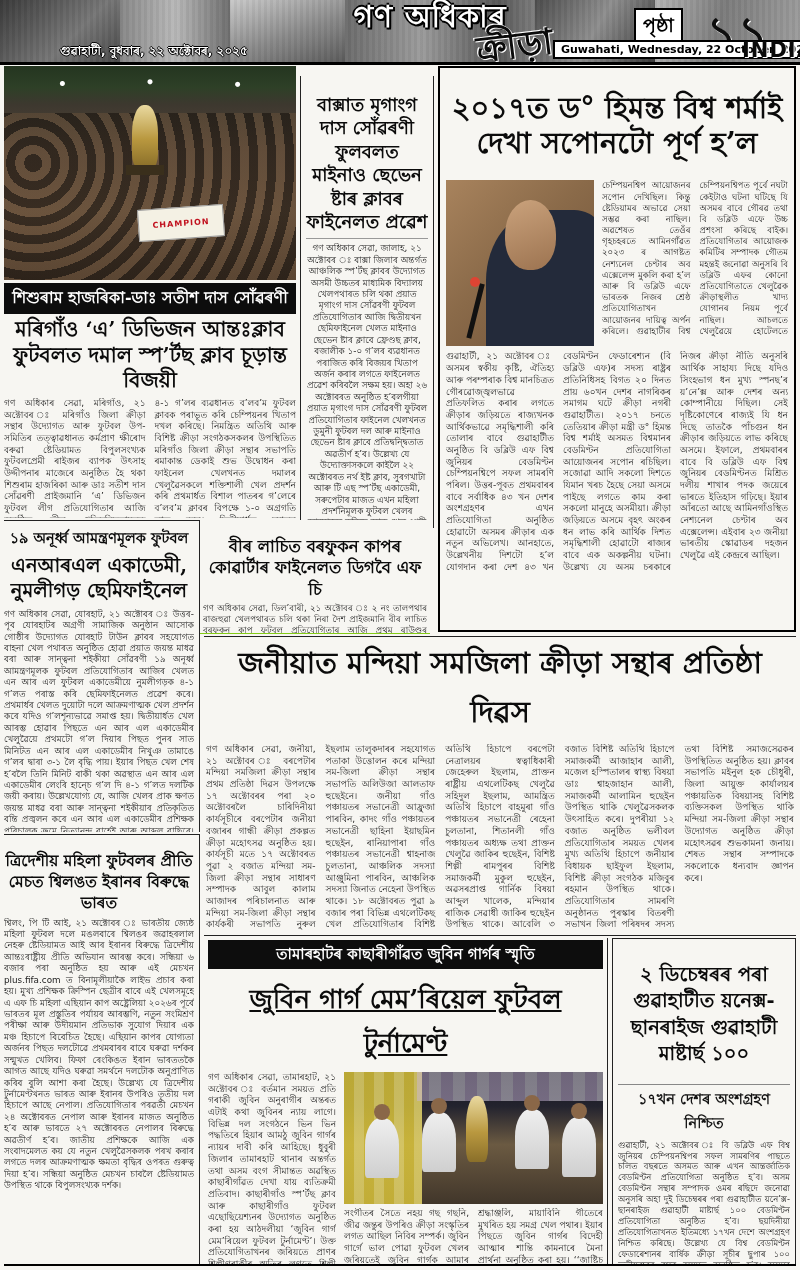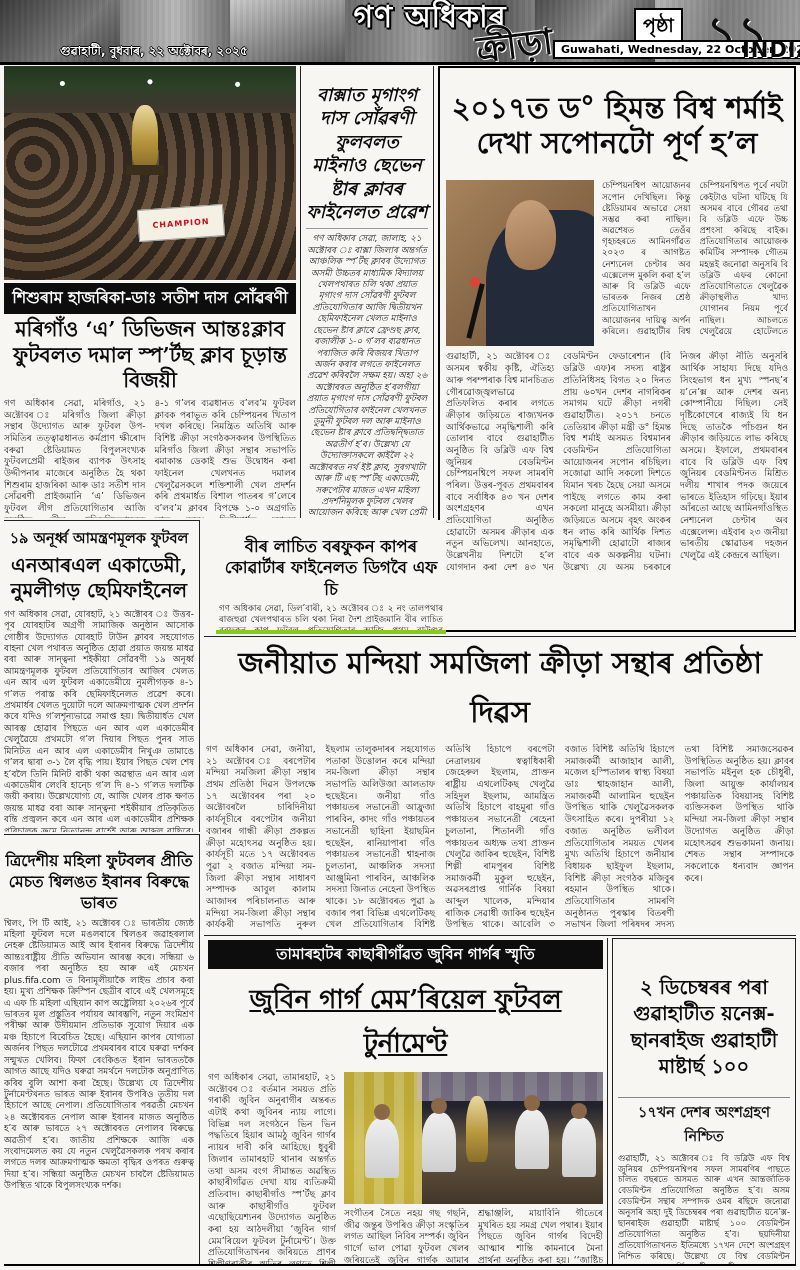--- a/index.html
+++ b/index.html
@@ -71,49 +71,49 @@
   .photo3 .drape2{position:absolute;left:28%;top:0;width:72%;height:22%;
     background:repeating-linear-gradient(90deg,#c9b6d8 0 12px,#e8e2ef 12px 24px);opacity:.5;}
   .photo3 .p{position:absolute;width:34px;height:60px;background:linear-gradient(180deg,#efefef,#cfcfcf);border-radius:45% 45% 8% 8%;}
   .photo3 .p:before{content:"";position:absolute;left:9px;top:-14px;width:16px;height:16px;border-radius:50%;background:#8a6748;}
   .photo3 .trophy{left:47%;top:18%;width:22px;height:66px;}
   
   .sec-morigaon{left:4px;top:66px;width:292px;height:452px;}
   .sec-morigaon .photo{width:292px;height:214px;}
   .sec-morigaon .banner{margin-top:3px;font-size:16px;padding:2px 0;}
   .sec-morigaon .headline{font-size:20.5px;line-height:1.25;margin:3px 0 4px;}
-  .sec-baksa{left:300px;top:66px;width:134px;height:452px;border-left:1px solid #222;border-right:1px solid #222;padding:2px 5px;font-style:italic;}
+  .sec-baksa{left:300px;top:76px;width:134px;height:452px;border-left:1px solid #222;border-right:1px solid #222;padding:2px 5px;}
   .sec-baksa .headline{font-size:18px;line-height:1.3;border-bottom:1px solid #999;padding-bottom:5px;margin-bottom:4px;}
   .sec-baksa .body-text{text-align:center;font-size:8.8px;}
   .sec-himanta{left:438px;top:66px;width:358px;height:566px;border:2px solid #000;padding:4px 6px;}
   .sec-himanta .headline{font-size:29px;line-height:1.2;}
   .sec-himanta .banner{margin:4px 0 5px;font-size:16.5px;line-height:1.3;padding:2px 4px;}
   .himanta-top{display:flex;gap:8px;}
   .himanta-top .photo{flex:0 0 148px;height:166px;}
   .himanta-top .body-text{flex:1;height:166px;}
   .sec-himanta .bottom{margin-top:5px;height:300px;}
   .sec-nrl{left:4px;top:520px;width:196px;height:312px;border-top:1px solid #222;border-right:1px solid #222;padding:4px 5px 0 0;}
   .sec-nrl .kicker{font-size:14.5px;margin:2px 0;}
   .sec-nrl .headline{font-size:19.5px;line-height:1.3;margin:2px 0 5px;}
-  .sec-lachit{left:216px;top:520px;width:230px;height:114px;padding:2px 3px;border-bottom:4px solid #84cc16;}
+  .sec-lachit{left:200px;top:520px;width:230px;height:114px;padding:2px 3px;border-bottom:1px solid #84cc16;}
   .sec-lachit .headline{font-size:16.5px;line-height:1.3;margin-bottom:3px;}
   .sec-lachit .body-text{font-size:8.6px;}
   .sec-tridesh{left:4px;top:834px;width:196px;height:430px;border-top:1px solid #222;border-right:1px solid #222;padding:3px 5px 0 0;}
   .sec-tridesh .headline{font-size:15.5px;line-height:1.35;margin-bottom:4px;}
   .sec-janiya{left:204px;top:636px;width:592px;height:300px;padding:2px 2px;}
   .sec-janiya .headline{font-size:29px;margin:1px 0 6px;}
   .sec-janiya .body-text{height:236px;}
   .sec-zubeen{left:204px;top:938px;width:404px;height:328px;border-right:1px solid #222;padding:2px 4px;}
   .sec-zubeen .banner{font-size:15px;padding:2px 0;}
   .sec-zubeen .headline{font-size:26px;margin:10px 0 5px;text-decoration:underline;}
   .zubeen-flex{display:flex;gap:8px;height:262px;}
   .zubeen-flex .colA{flex:0 0 128px;}
   .zubeen-flex .right{flex:1;display:flex;flex-direction:column;gap:4px;}
   .zubeen-flex .photo{width:100%;height:132px;}
-  .sec-masters{left:612px;top:938px;width:184px;height:328px;border:1px solid #222;padding:20px 5px;}
+  .sec-masters{left:612px;top:938px;width:184px;height:328px;border:1px solid #222;padding:7px 5px;}
   .sec-masters .headline{font-size:19.5px;line-height:1.35;}
   .sec-masters .subhead{font-family:"DejaVu Serif",serif;font-weight:bold;text-align:center;
     font-size:14.5px;border-top:1px solid #888;margin-top:3px;padding-top:3px;}
   .sec-masters .body-text{font-size:8.4px;margin-top:4px;}
 </style>
 </head>
 <body>
 
 <div class="page">
 

